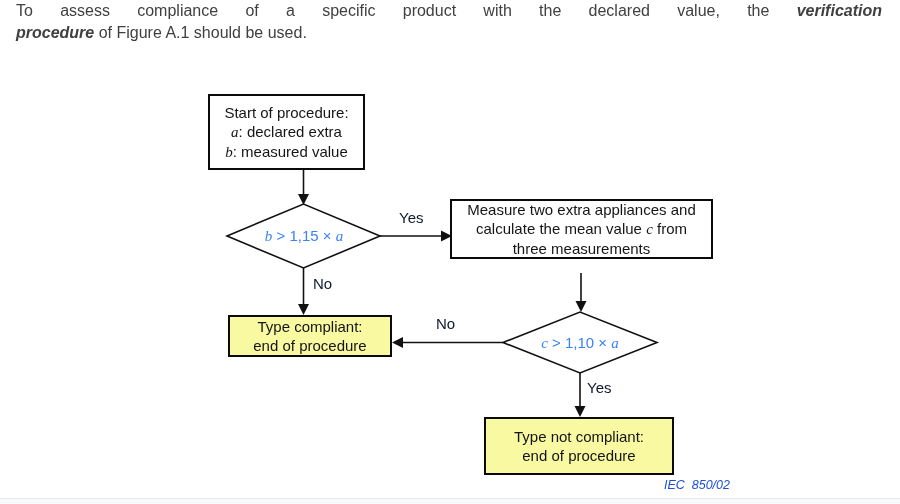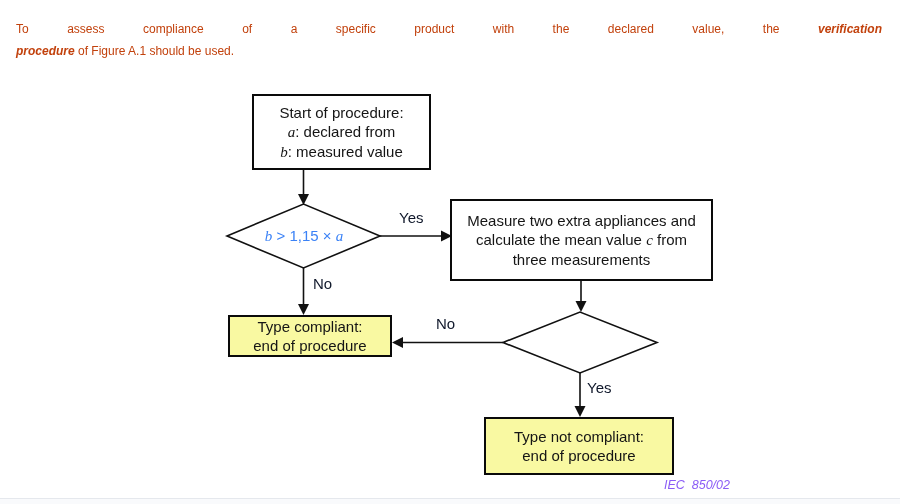--- a/index.html
+++ b/index.html
@@ -2,41 +2,41 @@
 <html><head>
 <meta charset="utf-8">
 <style>
   * { margin: 0; padding: 0; box-sizing: border-box; }
   html, body { width: 900px; height: 504px; background: #ffffff; overflow: hidden; }
   .page {
     position: relative; width: 900px; height: 504px; background: #ffffff;
     font-family: "Liberation Sans", sans-serif; color: #1b1b1b;
   }
   
-  .intro { position: absolute; left: 16px; top: 18px; width: 866px; font-size: 12px; line-height: 22px; color: #c2410c; }
+  .intro { position: absolute; left: 16px; top: 0; width: 866px; font-size: 16px; line-height: 22px; color: #404040; }
   .intro-line { display: block; }
   .jline { text-align: justify; text-align-last: justify; }
   .emph { font-weight: bold; font-style: italic; }
   
   .connectors { position: absolute; left: 0; top: 0; width: 900px; height: 504px; z-index: 1; }
   
   .node {
     position: absolute; z-index: 2; border: 2px solid #0a0a0a; background: #ffffff;
     display: flex; flex-direction: column; justify-content: center; align-items: center;
     text-align: center; font-size: 15px; line-height: 19px; color: #151515;
   }
   .node.hl { background: #f9f9a2; }
   .mvar { font-family: "Liberation Serif", serif; font-style: italic; }
   .dtext {
     position: absolute; z-index: 2; text-align: center; font-size: 15px; color: #3b82f6;
   }
   .lbl { position: absolute; z-index: 2; font-size: 15px; color: #0f172a; }
   .caption {
     position: absolute; z-index: 2; font-size: 12.5px; font-style: italic;
-    color: #8b5cf6; white-space: pre; text-align: right;
+    color: #1d4ed8; white-space: pre; text-align: right;
   }
   .bottom-strip {
     position: absolute; left: 0; right: 0; bottom: 0; height: 6px;
     background: #f9fafc; border-top: 1px solid #e5e8ed; z-index: 0;
   }
 </style>
 </head>
 <body>
 
 <div class="page">
@@ -64,34 +64,35 @@
 
     <polygon points="503,342.5 580,312 657,342.5 580,373" fill="#ffffff" stroke="#111" stroke-width="1.6"></polygon>
 
     <line x1="503" y1="342.5" x2="403" y2="342.5" stroke="#111" stroke-width="1.6"></line>
     <polygon points="403,337 403,348 392,342.5" fill="#111"></polygon>
 
     <line x1="580" y1="373" x2="580" y2="407" stroke="#111" stroke-width="1.6"></line>
     <polygon points="574.5,406 585.5,406 580,417" fill="#111"></polygon>
   </svg>
 
-  <div class="node" style="left:208px; top:94px; width:179px; height:76px;margin-left:44px;">
+  <div class="node" style="left:208px; top:94px; width:157px; height:76px;">
     <div><span>Start of procedure:</span></div>
-    <div><span class="mvar">a</span><span>: declared from</span></div>
+    <div><span class="mvar">a</span><span>: declared extra</span></div>
     <div><span class="mvar">b</span><span>: measured value</span></div>
   </div>
 
   <div class="dtext" style="left:230px; top:227px; width:148px;"><span class="mvar">b</span><span> &gt; 1,15 × </span><span class="mvar">a</span></div>
 
-  <div class="node" style="left:450px; top:199px; width:263px; height:82px;">
+  <div class="node" style="left:450px; top:199px; width:263px; height:60px;">
     <div><span>Measure two extra appliances and</span></div>
     <div><span>calculate the mean value </span><span class="mvar">c</span><span> from</span></div>
     <div><span>three measurements</span></div>
   </div>
 
+  <div class="dtext" style="left:505px; top:334px; width:150px;"><span class="mvar">c</span><span> &gt; 1,10 × </span><span class="mvar">a</span></div>
 
   <div class="node hl" style="left:228px; top:315px; width:164px; height:42px;">
     <div>Type compliant:</div>
     <div>end of procedure</div>
   </div>
 
   <div class="node hl" style="left:484px; top:417px; width:190px; height:58px;">
     <div>Type not compliant:</div>
     <div>end of procedure</div>
   </div>

